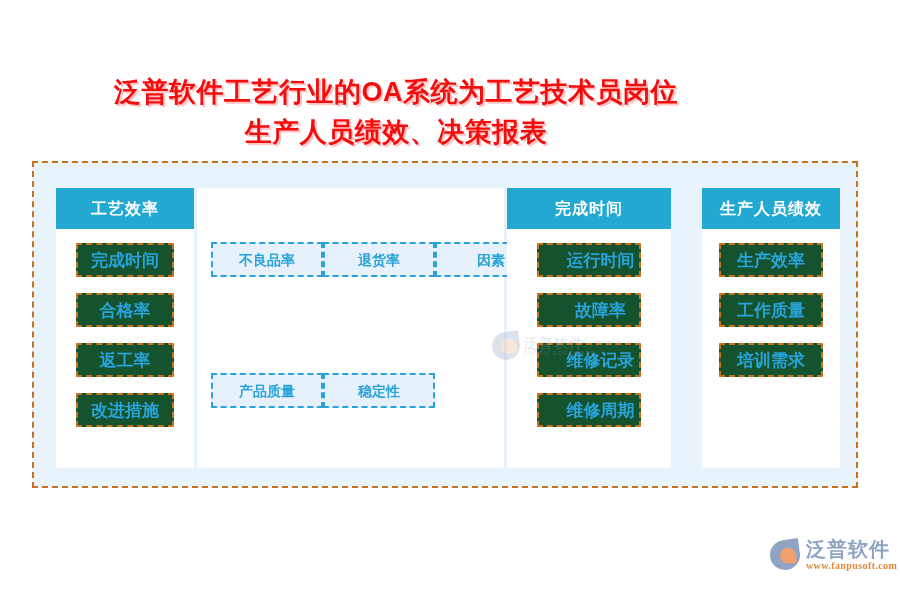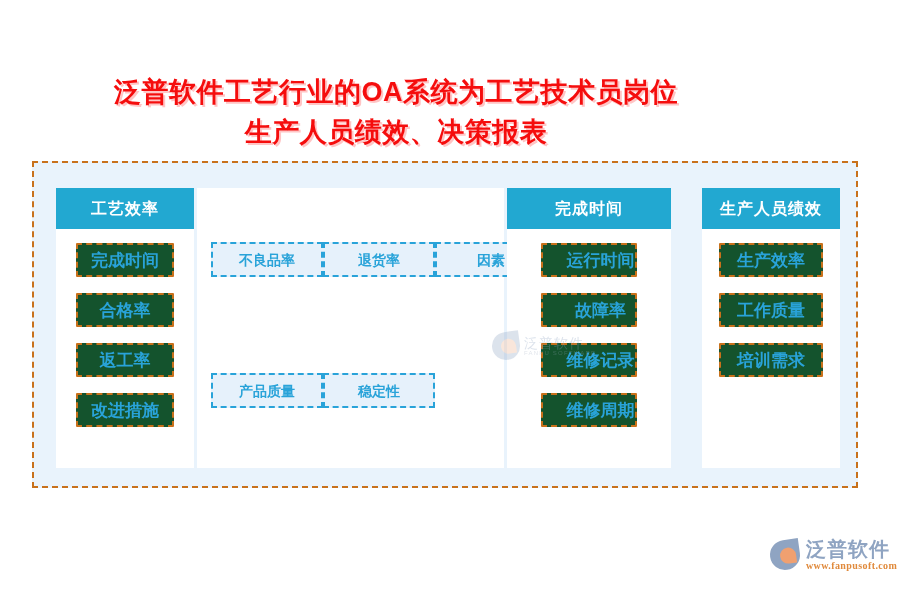--- a/index.html
+++ b/index.html
@@ -98,21 +98,21 @@
     margin-bottom: 16px;
     border: 2px dashed #c8711b;
     border-radius: 1px;
     background: #14532d;
     color: #29a3d9;
     font-size: 17px;
     text-align: center;
     box-sizing: border-box;
     white-space: nowrap;
   }
-  .col-equipment .pill { width: 96px; padding-left: 23px; }
+  .col-equipment .pill { width: 104px; padding-left: 23px; }
   .col-staff .pill { width: 104px; }
 
   
   .grid2 {
     width: 100%;
     display: grid;
     grid-template-columns: 1fr 1fr 1fr 1fr;
     grid-auto-rows: 1fr;
     justify-items: center;
     align-items: center;

